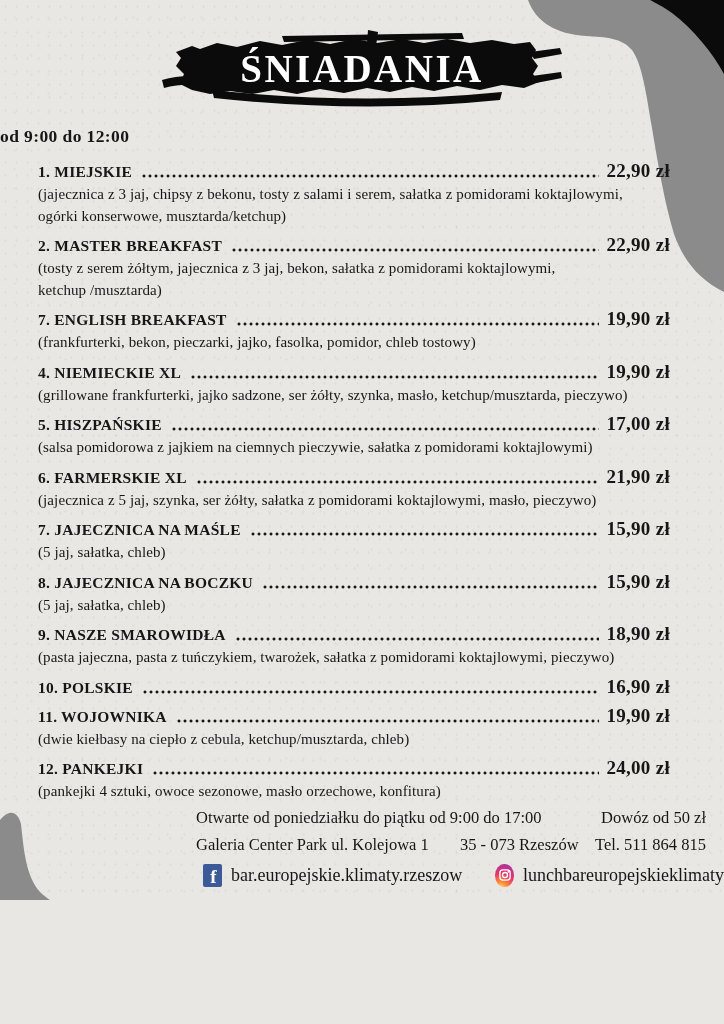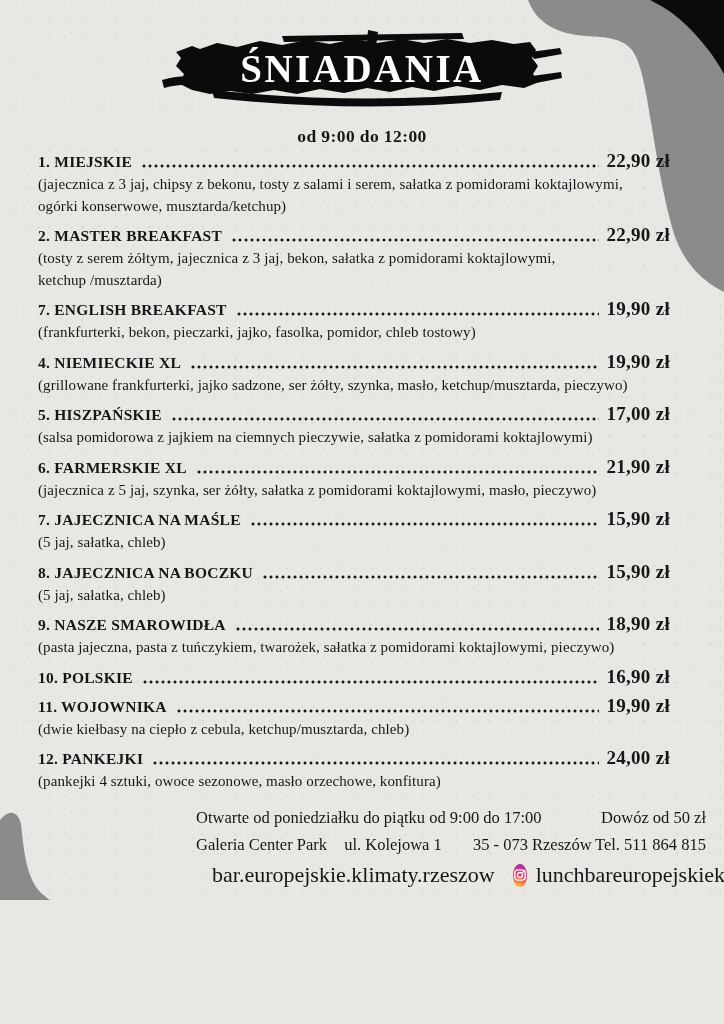--- a/index.html
+++ b/index.html
@@ -33,46 +33,46 @@
   .header{position:relative;height:116px;}
   .brush-wrap{position:absolute;left:162px;top:30px;width:400px;height:84px;}
   .brush-wrap svg{display:block;}
   .title{
     position:absolute;left:162px;top:30px;width:400px;height:76px;
     display:flex;align-items:center;justify-content:center;
     color:#fff;font-weight:bold;font-size:39px;letter-spacing:2.5px;
     text-transform:uppercase;
   }
   .subtitle{
-    text-align:center;font-weight:bold;font-size:17.5px;margin-top:10px;
+    font-weight:bold;font-size:17.5px;margin-top:10px;
     letter-spacing:0.4px;
   }
 
   
-  .menu{margin:4px 54px 0 38px;}
+  .menu{margin:14px 54px 0 38px;}
   .item{margin-bottom:8px;}
   .item .row{display:flex;align-items:baseline;line-height:20px;}
   .iname{font-weight:bold;font-size:15.5px;letter-spacing:0.25px;white-space:nowrap;}
   .leader{
     flex:1;height:4px;align-self:flex-end;margin:0 7px 4px 9px;
     background-image:radial-gradient(circle, var(--ink) 1.35px, transparent 1.7px);
     background-size:6px 4px;background-repeat:repeat-x;background-position:0 60%;
   }
   .price{font-weight:bold;font-size:19px;white-space:nowrap;letter-spacing:0.3px;}
   .desc{font-size:15px;line-height:21.5px;margin-top:2px;letter-spacing:0.1px;}
 
   
   .footer{position:absolute;left:0;bottom:12px;width:724px;font-size:16.5px;z-index:2;}
   .frow{display:flex;justify-content:space-between;padding:0 18px 0 196px;line-height:27px;}
   .frow .fright{white-space:nowrap;}
   .addr span{display:inline-block;}
-  .addr .p2{margin-left:13px;}
+  .addr .p2{}
   .addr .p3{margin-left:27px;font-family:Liberation Serif, serif;}
   .social{display:flex;align-items:center;gap:9px;padding-left:203px;margin-top:4px;height:26px;}
-  .social .handle{font-size:22px;}
+  .social .handle{font-size:18px;}
   .gap{width:18px;}
   .fb-icon{
     width:23px;height:23px;background:var(--fb);border-radius:2px;
     color:#fff;font-weight:bold;display:flex;align-items:flex-end;justify-content:center;
     font-size:19px;line-height:21px;overflow:hidden;
   }
   .fb-icon span{transform:translateX(1px);}
   .ig-icon{
     width:23px;height:23px;border-radius:50%;
     background:radial-gradient(circle at 28% 110%, #fdf497 0%, #fd8d32 25%, #e8336d 55%, #c13584 75%, #a02bb5 100%);

